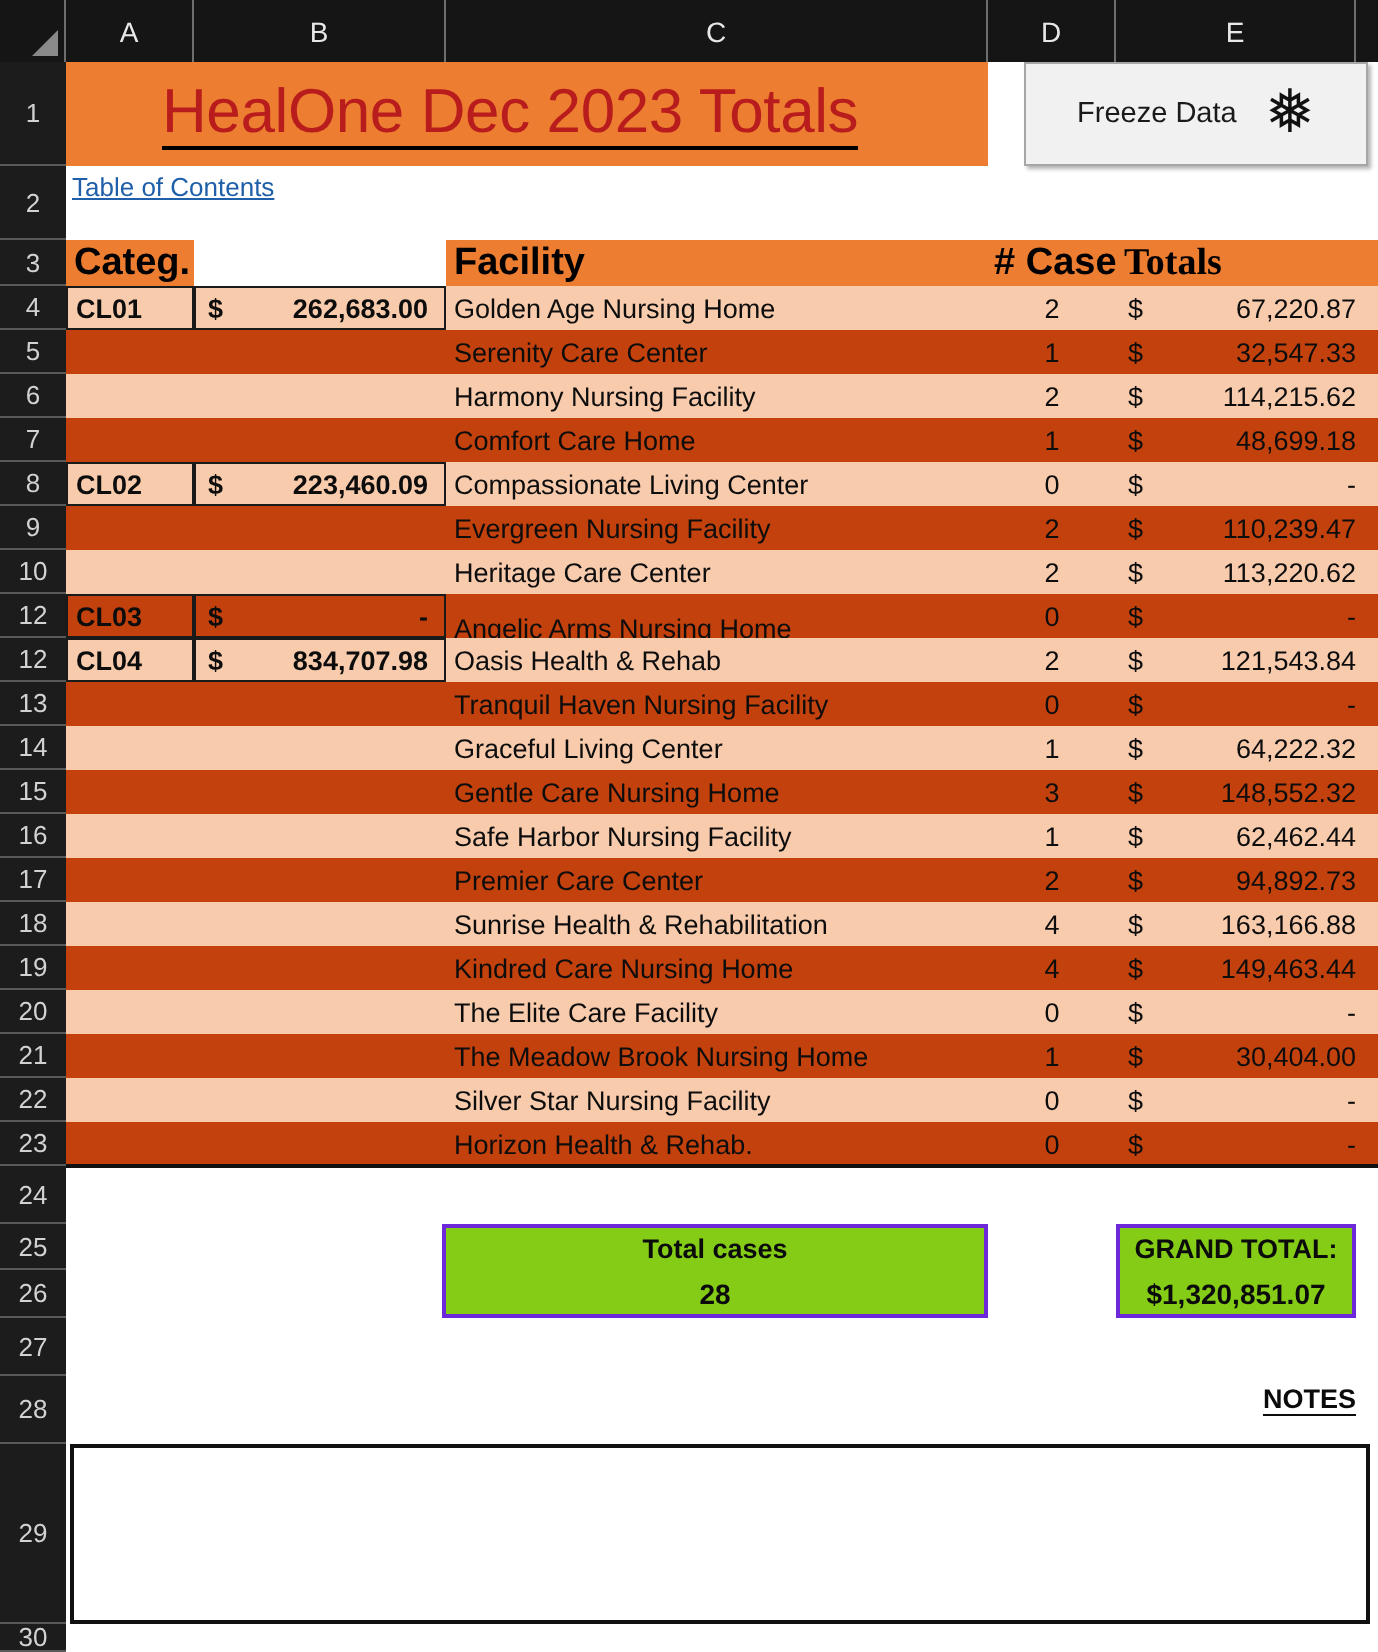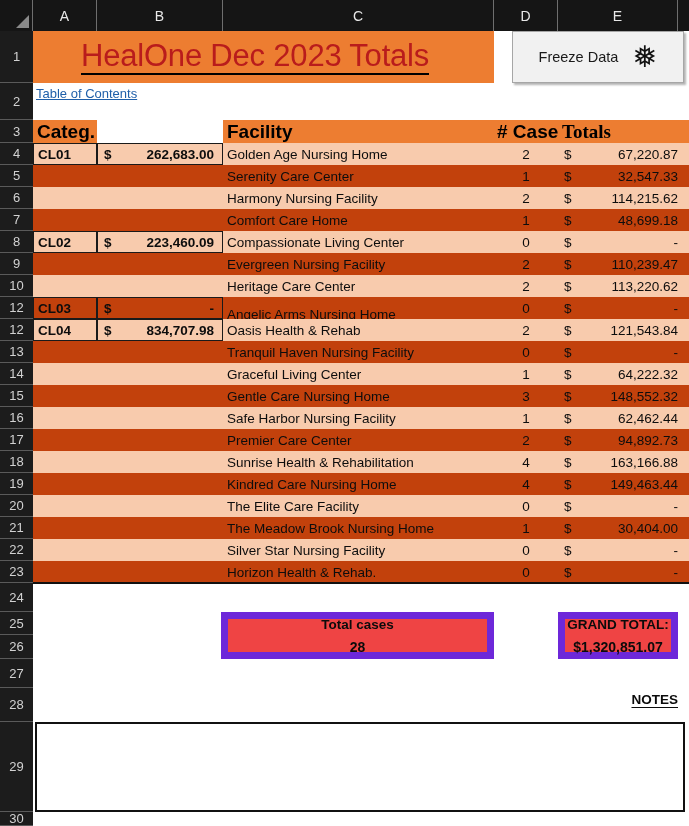--- a/index.html
+++ b/index.html
@@ -102,22 +102,22 @@
   .band-a { background: #c2410c; }
   .band-b { background: #F8CBAD; }
   .catbox {
     border: 1.6px solid #1a1a1a;
     font-weight: bold;
   }
 
   
   .sumbox {
     position: absolute;
-    background: #ef4444;
-    border: 7px solid #6d28d9;
+    background: #84cc16;
+    border: 2px solid #6d28d9;
     display: flex; flex-direction: column;
     align-items: center; justify-content: center;
     font-weight: bold; color: #0b0b0b;
   }
   .sumbox .l1 { font-size: 13.5px; line-height: 22px; }
   .sumbox .l2 { font-size: 14px; line-height: 22px; }
 
   
   .notes-label {
     position: absolute; right: 11px; top: 692px;

